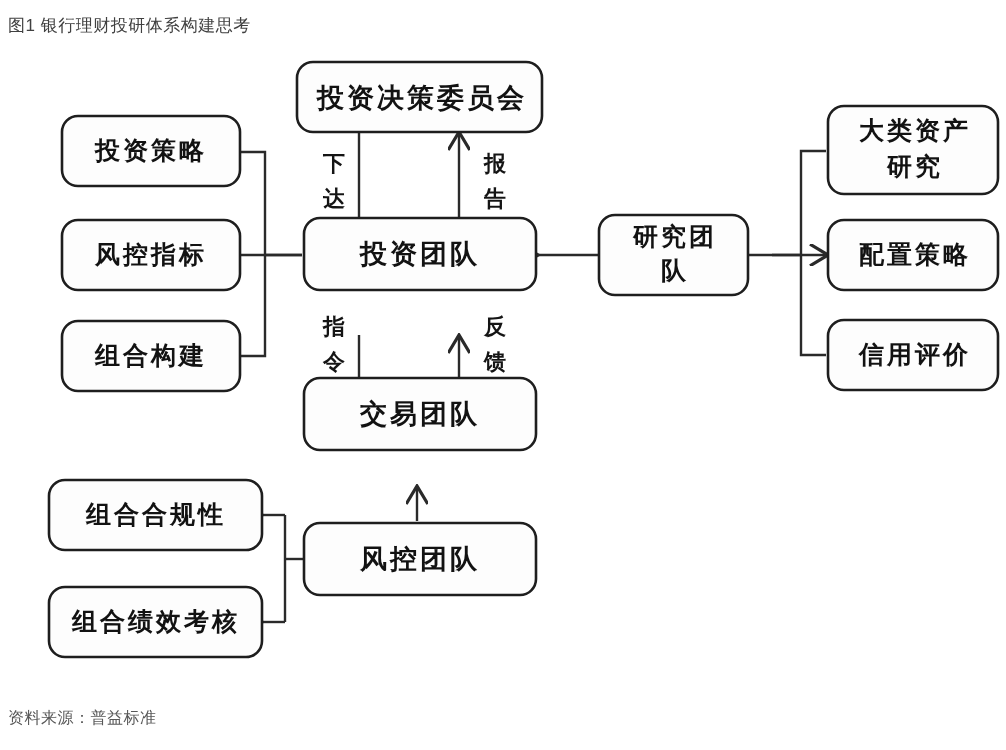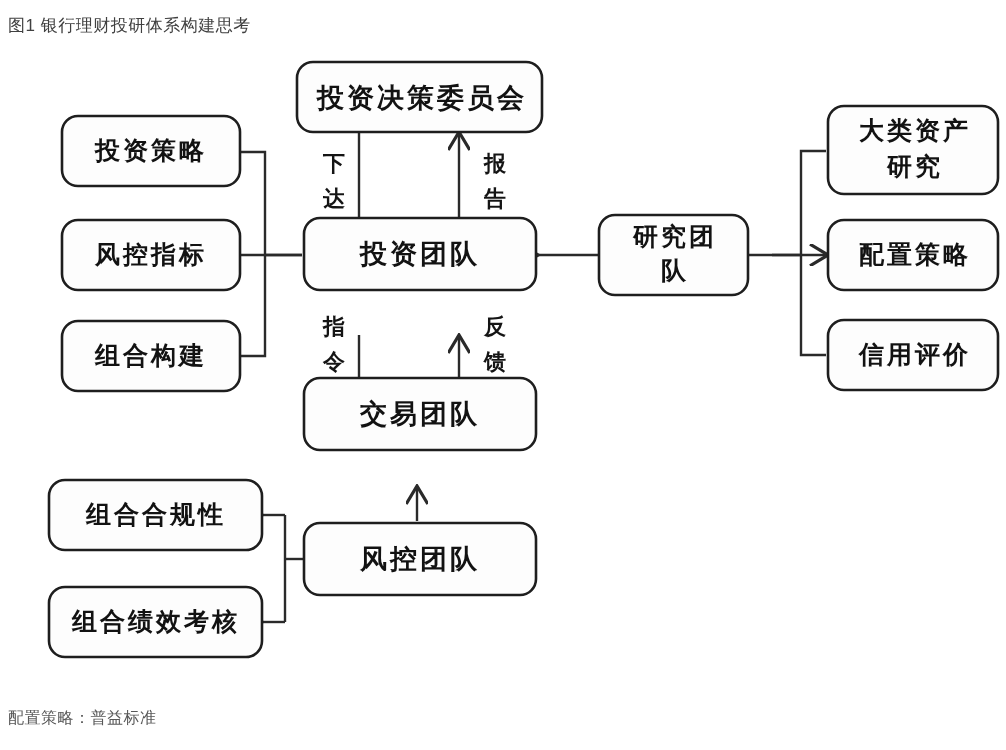--- a/index.html
+++ b/index.html
@@ -197,13 +197,13 @@
     <text class="edge-label" x="322" y="323">令</text>
   </g>
   <g>
     <text class="edge-label" x="483" y="288">反</text>
     <text class="edge-label" x="483" y="323">馈</text>
   </g>
 
 </svg>
 </div>
 
-<div id="figure-source">配置策略：普益标准</div>
+<div id="figure-source">资料来源：普益标准</div>
 
 </body></html>

